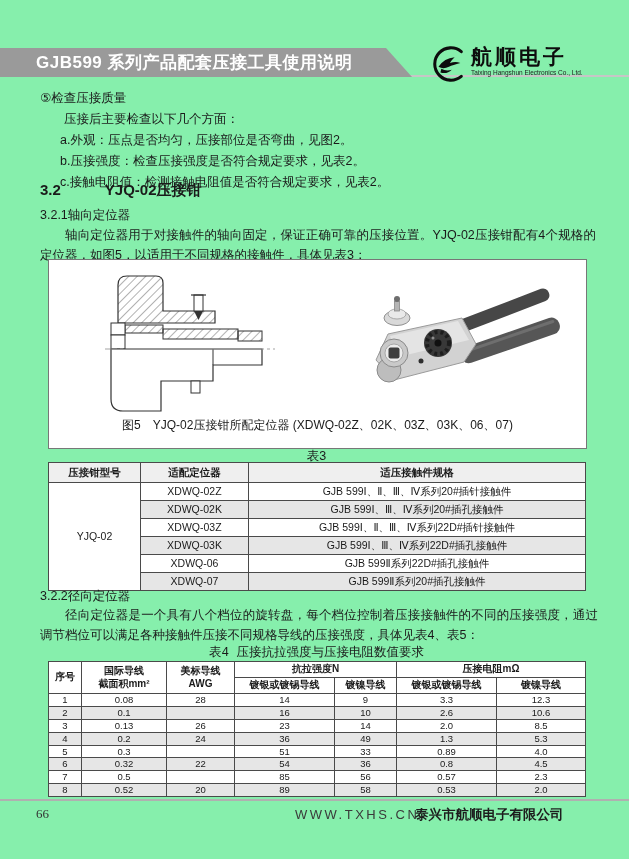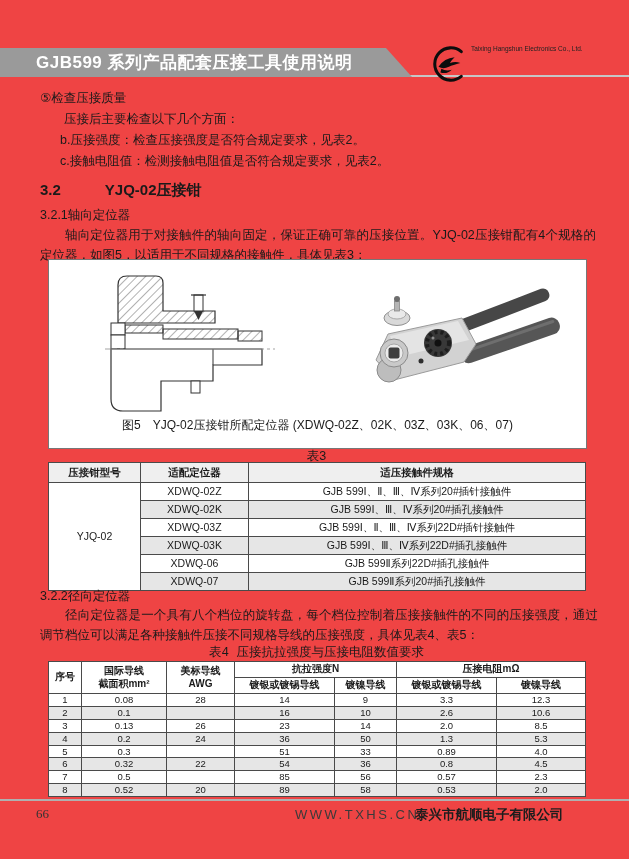--- a/index.html
+++ b/index.html
@@ -1,17 +1,17 @@
 <!DOCTYPE html>
 <html><head>
 <meta charset="utf-8">
 <style>
   html,body { margin:0; padding:0; background:#ffffff; }
   .page {
-    position:relative; width:629px; height:859px; background:#ef4444; overflow:hidden;
+    position:relative; width:629px; height:859px; background:#86efac; overflow:hidden;
     font-family:"Liberation Sans","DejaVu Sans",sans-serif; color:#1a1a1a;
   }
 
   
   .header-rule { position:absolute; top:75px; left:0; width:629px; height:2px; background:#c6c6c6; }
   .header-bar {
     position:absolute; top:48px; left:0; width:412px; height:29px; background:#9a9a9a;
     clip-path:polygon(0 0, 386px 0, 412px 29px, 0 29px);
   }
   .header-bar .title { color:#fff; font-weight:bold; font-size:17px; line-height:29px; padding-left:36px; letter-spacing:0.5px; white-space:nowrap; }
@@ -77,27 +77,29 @@
 
   <div class="logo">
     <span>
       <svg width="38" height="38" viewBox="0 0 40 40">
         <path d="M34,7 A17,17 0 1 0 34,33" fill="none" stroke="#0d0d0d" stroke-width="3.2" stroke-linecap="round"></path>
         <path d="M10,23 Q16,14 27,13 Q23,17 22,19 Q28,17 33,19 Q25,21 21,23 Q15,26 10,23 Z" fill="#0d0d0d"></path>
         <path d="M13,25 Q18,28 24,26 Q19,31 12,29 Z" fill="#0d0d0d"></path>
       </svg>
     </span>
     <div class="logo-text">
+      <div class="cn">航顺电子</div>
       <div class="en">Taixing Hangshun Electronics Co., Ltd.</div>
     </div>
   </div>
 
   <div class="intro">
     <p>⑤检查压接质量</p>
     <p class="ml24">压接后主要检查以下几个方面：</p>
+    <p class="ml20">a.外观：压点是否均匀，压接部位是否弯曲，见图2。</p>
     <p class="ml20">b.压接强度：检查压接强度是否符合规定要求，见表2。</p>
     <p class="ml20">c.接触电阻值：检测接触电阻值是否符合规定要求，见表2。</p>
   </div>
 
   <div class="sec-heading">
     <span class="num">3.2</span><span>YJQ-02压接钳</span>
   </div>
 
   <div class="subheading sh1">3.2.1轴向定位器</div>
   <p class="para p1">轴向定位器用于对接触件的轴向固定，保证正确可靠的压接位置。YJQ-02压接钳配有4个规格的定位器，如图5，以适用于不同规格的接触件，具体见表3：</p>
@@ -270,21 +272,21 @@
           <td>23</td>
           <td>14</td>
           <td>2.0</td>
           <td>8.5</td>
         </tr>
         <tr class="shade">
           <td>4</td>
           <td>0.2</td>
           <td>24</td>
           <td>36</td>
-          <td>50</td>
+          <td>49</td>
           <td>1.3</td>
           <td>5.3</td>
         </tr>
         <tr>
           <td>5</td>
           <td>0.3</td>
           <td></td>
           <td>51</td>
           <td>33</td>
           <td>0.89</td>

